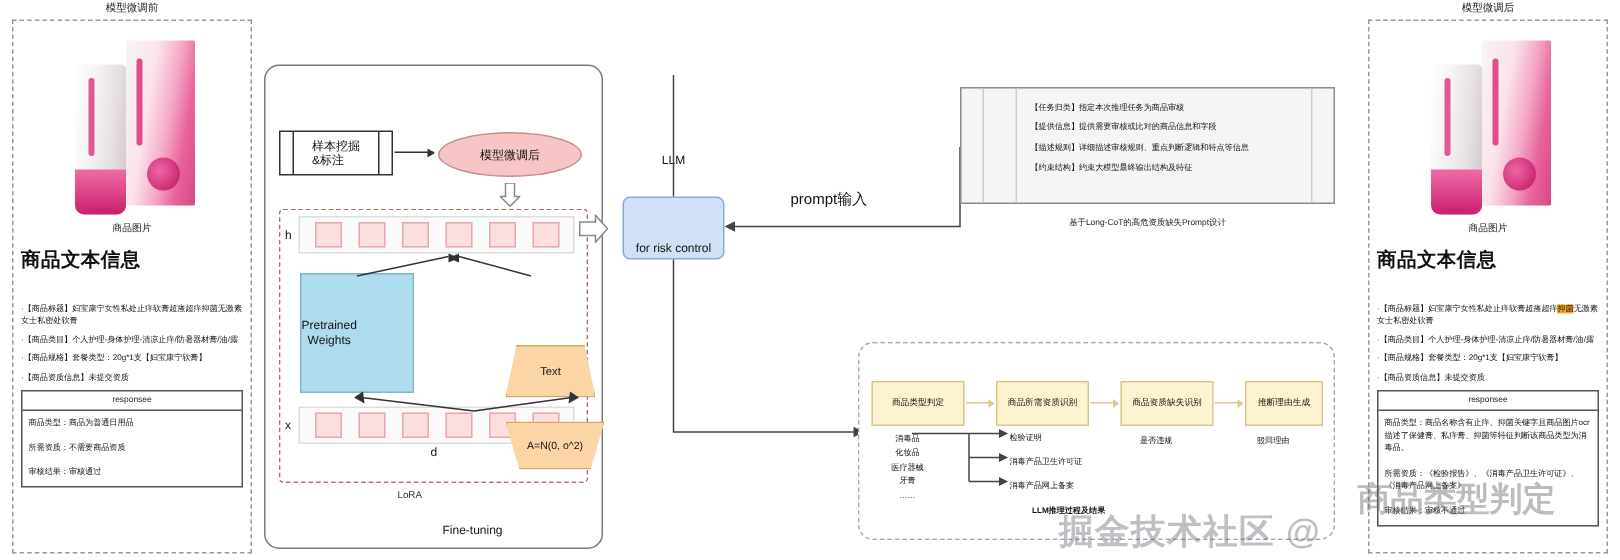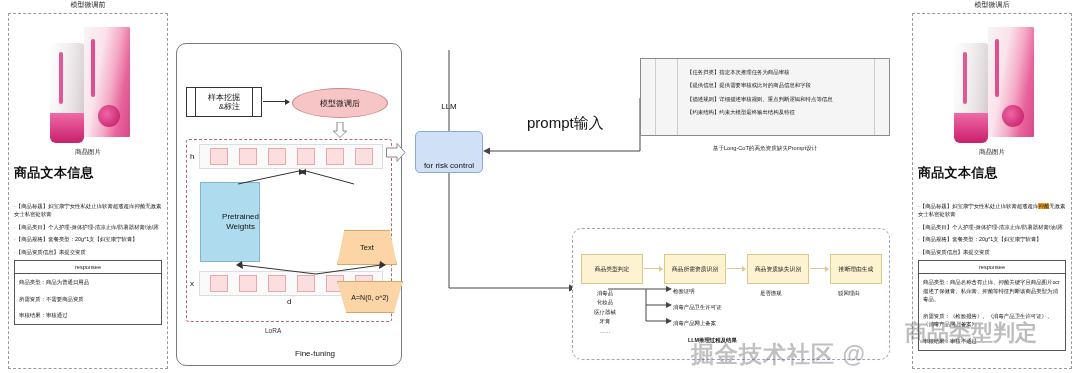--- a/index.html
+++ b/index.html
@@ -56,21 +56,21 @@
 
   
   #ft-card {
     position:absolute; left:176px; top:43px; width:226px; height:323px;
     border:1px solid #7a7a7a; border-radius:10px; background:#fff;
   }
   #ft-label { position:absolute; left:295px; top:349px; font-size:8px; font-weight:normal; color:#111; }
   #sample-box {
     position:absolute; left:186px; top:87px; width:76px; height:30px;
     border:1px solid #333; background:#fff; display:flex; align-items:center; justify-content:center;
-    font-size:8px; line-height:1.15; text-align:right; color:#111;
+    font-size:8px; line-height:1.15; text-align:left; color:#111;
   }
   #sample-box:before,#sample-box:after{
     content:""; position:absolute; top:0; bottom:0; width:0; border-left:1px solid #333;
   }
   #sample-box:before{ left:8px; } #sample-box:after{ right:8px; }
   #dataset-ellipse {
     position:absolute; left:292px; top:88px; width:96px; height:30px;
     background:#f7c5c5; border:1px solid #c98a8a; border-radius:50%;
     display:flex; align-items:center; justify-content:center; font-size:8px; color:#111;
   }
@@ -92,42 +92,42 @@
   }
   #tok-h { left:199px; top:144px; width:184px; height:25px; }
   #tok-x { left:199px; top:271px; width:184px; height:25px; }
   .tok {
     width:18px; height:17px; background:#fbdede; border:1px solid #e9a8ad;
   }
   #lbl-h { position:absolute; left:190px; top:152px; font-size:8px; color:#111; }
   #lbl-x { position:absolute; left:190px; top:279px; font-size:8px; color:#111; }
   #lbl-d { position:absolute; left:287px; top:297px; font-size:8px; color:#111; }
   #pretrained {
-    position:absolute; left:200px; top:182px; width:60px; height:80px;
+    position:absolute; left:200px; top:182px; width:76px; height:80px;
     background:#aedbee; border:1px solid #7fb6cd; display:flex; align-items:center;
-    justify-content:flex-end; text-align:center; font-size:8px; line-height:1.3; color:#111;
+    justify-content:flex-start; text-align:center; font-size:8px; line-height:1.3; color:#111;
   }
   .trap {
     position:absolute; background:#fbd5a5; border:1px solid #d6a668;
     display:flex; align-items:center; justify-content:center; font-size:7.5px; color:#111;margin-top:48px;
   }
   #trap-text { left:337px; top:182px; width:60px; height:35px;
     clip-path:polygon(12% 0,88% 0,100% 100%,0% 100%); }
   #trap-a { left:337px; top:233px; width:66px; height:32px;
     clip-path:polygon(0 0,100% 0,86% 100%,14% 100%); font-size:7px; }
 
   
   #llm-box {
     position:absolute; left:415px; top:131px; width:68px; height:42px;
     background:#cfe0f7; border:1px solid #8aa9d6; border-radius:5px;
     display:flex; flex-direction:column; align-items:center; justify-content:flex-end;
     font-size:8px; line-height:1.35; color:#111; text-align:center;gap:48px;
   }
   #big-arrow { position:absolute; left:386px; top:143px; width:20px; height:19px; }
-  #prompt-label { position:absolute; left:527px; top:114px; font-size:15px; color:#111; }
+  #prompt-label { position:absolute; left:527px; top:126px; font-size:10px; color:#111; }
 
   
   #prompt-box {
     position:absolute; left:640px; top:58px; width:250px; height:78px;
     border:1px solid #8a8a8a; background:#f5f5f5;
   }
   #prompt-box .pcol { position:absolute; top:0; bottom:0; border-left:1px solid #cdcdcd; }
   .prompt-line { font-size:5.4px; line-height:1.2; color:#111; padding:0 0 0 0; }
   #prompt-lines { position:absolute; left:46px; top:10px; right:14px; }
   #prompt-lines .prompt-line { margin-bottom:7px; }
@@ -155,21 +155,21 @@
   .ftext { position:absolute; font-size:5.4px; color:#111; }
   #ft-list { left:585px; top:289px; line-height:1.75; text-align:center; width:40px; }
   #fsub3 { left:760px; top:290px; }
   #fsub4 { left:838px; top:290px; }
   .req { position:absolute; font-size:5.4px; color:#111; }
   #req1 { left:673px; top:288px; } #req2 { left:673px; top:304px; } #req3 { left:673px; top:320px; }
   #flow-caption { position:absolute; left:688px; top:337px; font-size:5.4px; color:#111; font-weight:bold; }
 
   
   .wm { position:absolute; color:rgba(90,90,95,0.38); font-weight:bold; white-space:nowrap; }
-  #wm-main { left:691px; top:339px; font-size:23px; letter-spacing:1px; }
+  #wm-main { left:706px; top:339px; font-size:23px; letter-spacing:1px; }
   #wm-sub  { left:905px; top:318px; font-size:22px; letter-spacing:0px; color:rgba(95,95,100,0.42); }
 </style>
 </head>
 <body>
 
 <div class="side-panel" id="panel-before">
   <div class="panel-title">模型微调前</div>
   <div class="side-body">
     <div class="prod-img-wrap">
       <div class="tube">

